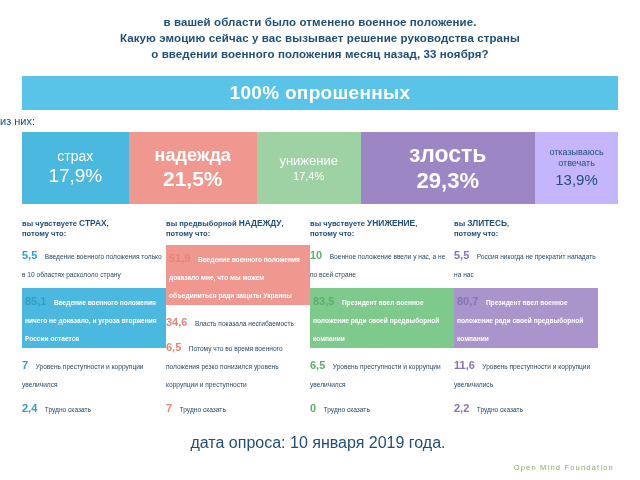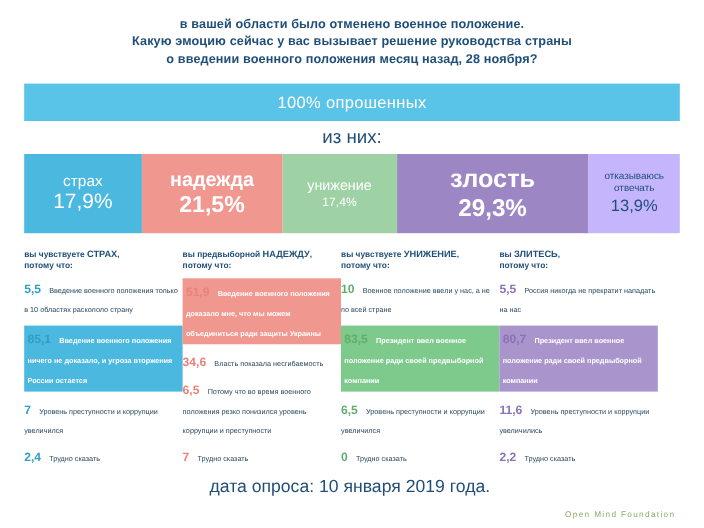--- a/index.html
+++ b/index.html
@@ -30,27 +30,28 @@
   
   .band {
     margin: 8px 22px 0 22px;
     height: 34px;
     background: #59c3e8;
     display: flex;
     align-items: center;
     justify-content: center;
   }
   .band .band-text {
-    font-size: 15px;
+    font-size: 19px;
     color: #ffffff;
     letter-spacing: 0.3px;
+    font-weight: bold;
   }
   .of-them {
-    text-align: center;
-    font-size: 17px;
+    text-align: left;
+    font-size: 11px;
     color: #1f4e79;
     margin-top: 5px;
     margin-bottom: 5px;
   }
 
   
   .emotions {
     margin: 0 22px;
     height: 72px;
     display: flex;
@@ -148,21 +149,21 @@
   }
 </style>
 </head>
 <body>
 
 <div class="page">
 
   <div class="header">
     <div class="line">в вашей области было отменено военное положение.</div>
     <div class="line">Какую эмоцию сейчас у вас вызывает решение руководства страны</div>
-    <div class="line">о введении военного положения месяц назад, 28 ноября?</div>
+    <div class="line">о введении военного положения месяц назад, 33 ноября?</div>
   </div>
 
   <div class="band">
     <div class="band-text">100% опрошенных</div>
   </div>
   <div class="of-them">из них:</div>
 
   <div class="emotions">
     <div class="emo emo-fear" style="width:17.9%">
       <div class="name">страх</div>

